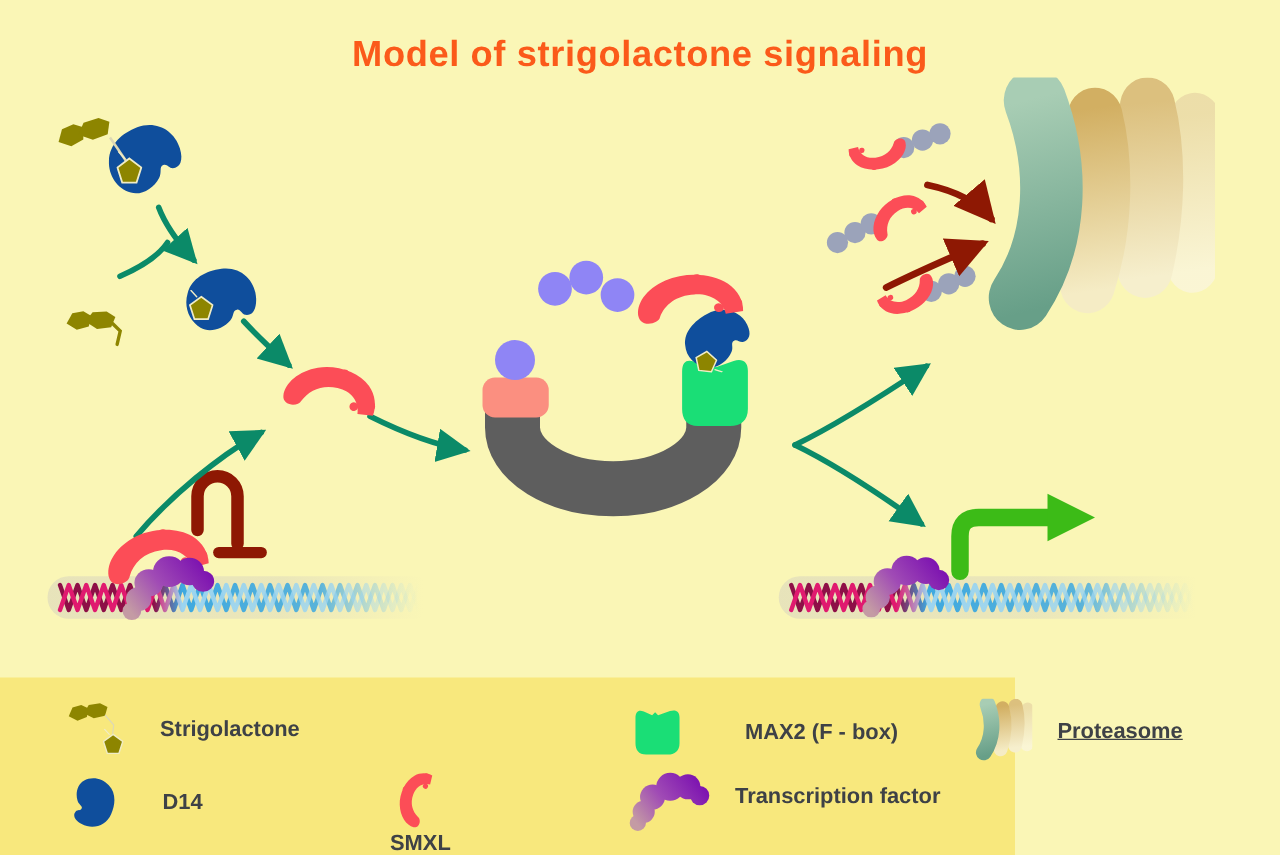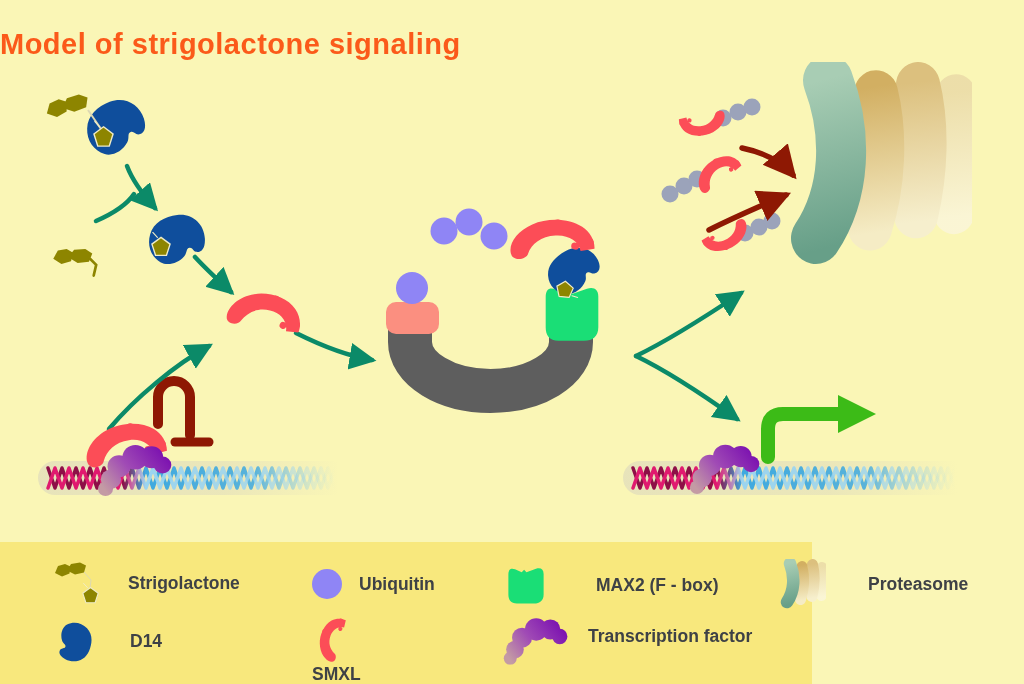--- a/index.html
+++ b/index.html
@@ -1,17 +1,17 @@
 <!DOCTYPE html>
 <html style="--background: #FAF6B6; --legend_background: #F8E87D; --title_orange: #FB5A1A; --legend_text: #3E4146; --d14_blue: #0F4E9C; --strigolactone_olive: #8D8500; --smxl_red: #FC4D57; --ubiquitin_purple: #8F85F5; --degraded_gray: #9BA3BA; --max2_green: #1ADE76; --adapter_salmon: #FB8F80; --scaffold_gray: #5E5E5E; --tf_purple_dark: #7A0FB0; --tf_purple_mid: #A04BB5; --tf_mauve_light: #C49BA4; --proteasome_teal_light: #A8CDB4; --proteasome_teal_dark: #679F88; --proteasome_tan: #D2AF62; --proteasome_tan_light: #F5ECC5; --proteasome_tan2: #DCC07E; --proteasome_tan2_light: #F6EFCD; --proteasome_tan3: #E9D8A6; --proteasome_tan3_light: #FAF5DC; --arrow_teal: #0B8A68; --arrow_maroon: #8E1803; --transcription_green: #3CBB17; --dna_magenta: #E01A6F; --dna_magenta_dark: #8E0F47; --dna_blue: #3FA9DF; --dna_blue_light: #9AD4F0; --dna_track: #D8D4BE; --pentagon_stroke: #F0ECC6; --connector_pale: #DDD8B4;"><head>
 <meta charset="utf-8">
 <style>
   html,body{margin:0;padding:0;background:#fff;font-family:"Liberation Sans",sans-serif;}
   .stage{position:relative;width:1024px;height:684px;overflow:hidden;background:var(--background);}
-  .title{position:absolute;top:28px;left:0;width:100%;text-align:left;
+  .title{position:absolute;top:28px;left:0;width:100%;text-align:center;
          font-size:29px;font-weight:bold;color:var(--title_orange);letter-spacing:.5px;}
   .scene{position:absolute;left:0;top:0;width:1024px;height:684px;}
   .legend{position:absolute;left:0;top:542px;width:812px;height:142px;background:var(--legend_background);}
   .li{position:absolute;display:flex;align-items:center;}
   .lab{font-size:17.5px;font-weight:bold;color:var(--legend_text);white-space:nowrap;}
   
   .f-olive{fill:var(--strigolactone_olive);} .f-blue{fill:var(--d14_blue);}
   .f-red{fill:var(--smxl_red);} .f-ub{fill:var(--ubiquitin_purple);}
   .f-gray{fill:var(--degraded_gray);} .f-max2{fill:var(--max2_green);}
   .f-salmon{fill:var(--adapter_salmon);} .f-green{fill:var(--transcription_green);}
@@ -235,37 +235,31 @@
     <use href="#sym-tf" width="72" height="60" transform="translate(688,434)"></use>
   </svg>
 
   <div class="legend">
     <div class="li" style="left:46px;top:18px;">
       <svg width="66" height="46" viewBox="-2 0 104 92">
           <use href="#sym-sl-mol" width="100" height="92"></use>
         </svg>
       <span class="lab" style="margin-left:16px;">Strigolactone</span>
     </div>
-    <div class="li" style="left:311px;top:26px;">
-      <svg width="32" height="32" viewBox="0 0 32 32">
-          <circle cx="16" cy="16" r="15" class="f-ub"></circle>
-        </svg>
-      <span class="lab" style="margin-left:16px;">Ubiquitin</span>
-    </div>
     <div class="li" style="left:504px;top:23px;">
       <svg width="44" height="40" viewBox="0 0 90 84">
           <use href="#sym-max2" width="90" height="84"></use>
         </svg>
       <span class="lab" style="margin-left:48px;">MAX2 (F - box)</span>
     </div>
     <div class="li" style="left:776px;top:16px;">
       <svg width="50" height="52" viewBox="0 0 200 200">
           <use href="#sym-proteasome" width="200" height="200"></use>
         </svg>
-      <span class="lab" style="margin-left:42px;">Proteasome</span>
+      <span class="lab" style="margin-left:20px;text-decoration:underline;">Proteasome</span>
     </div>
     <div class="li" style="left:52px;top:78px;">
       <svg width="42" height="42" viewBox="0 0 100 100">
           <g transform="rotate(125,50,50)">
             <use href="#sym-d14" width="100" height="100"></use>
           </g>
         </svg>
       <span class="lab" style="margin-left:36px;">D14</span>
     </div>
     <div class="li" style="left:308px;top:70px;flex-direction:column;">

